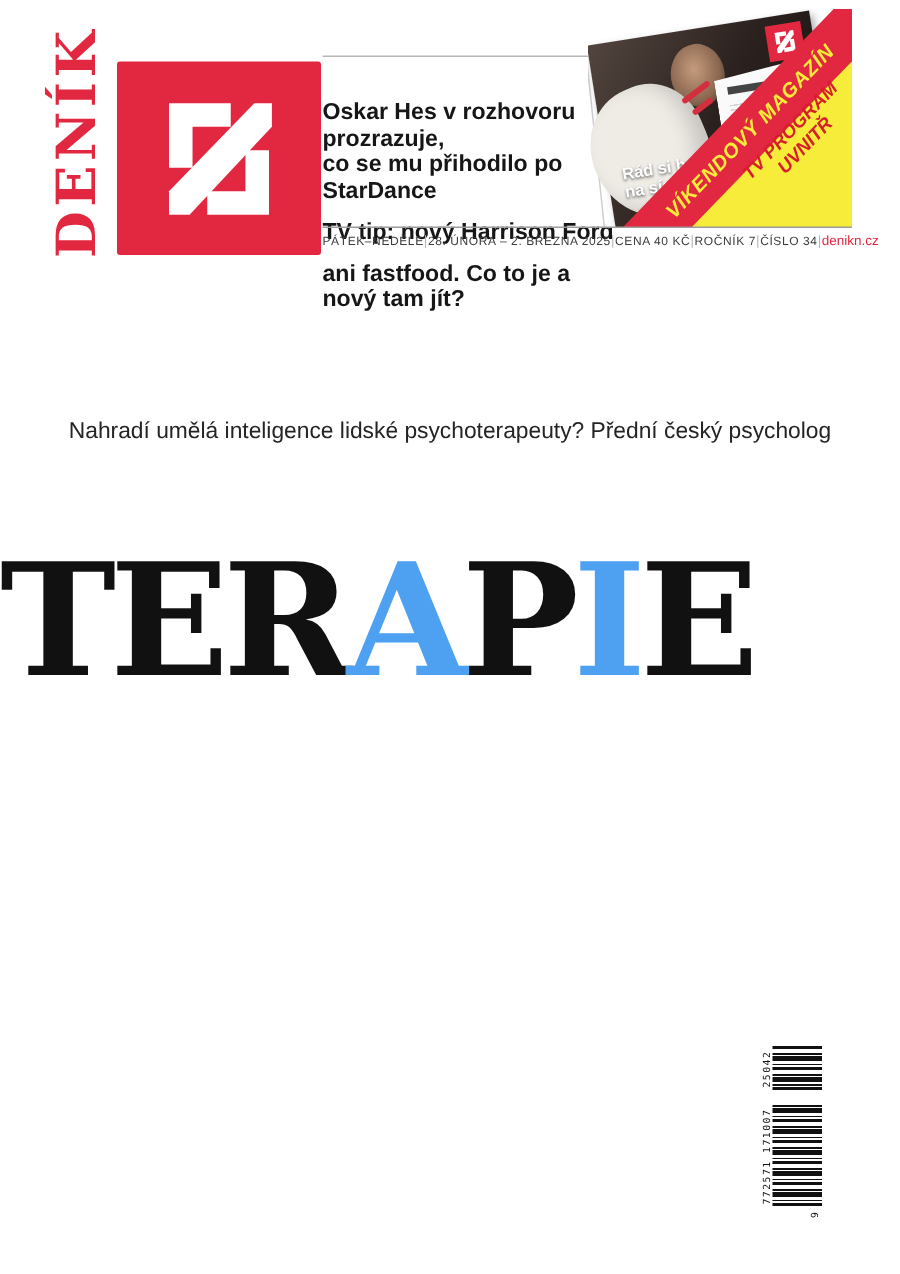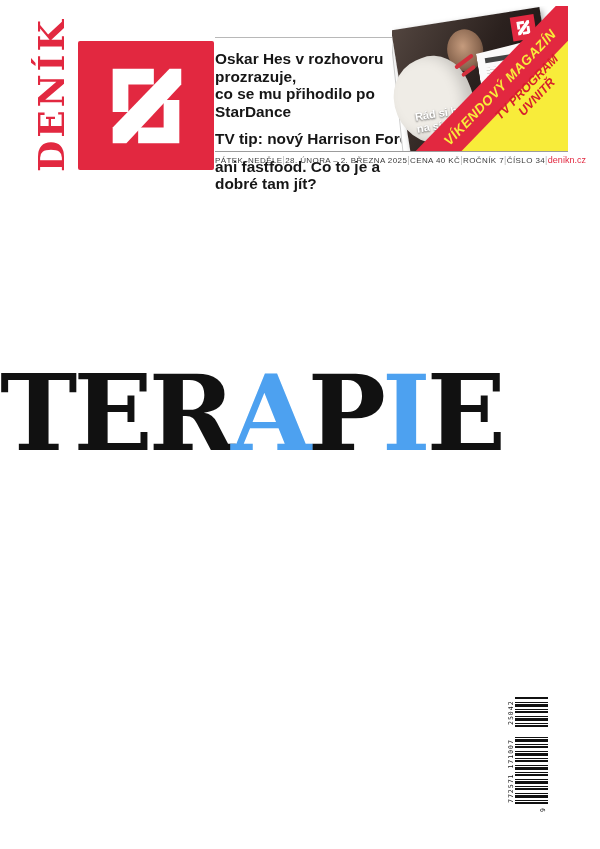--- a/index.html
+++ b/index.html
@@ -18,21 +18,21 @@
   }
   .brand-square{
     position:absolute;left:78px;top:41px;width:136px;height:129px;
     background:#e22840;border-radius:2px;display:flex;align-items:center;justify-content:center;
   }
   .brand-square svg{width:98px;height:98px;}
 
   
   .headlines{
     position:absolute;left:215px;top:37px;width:204px;
-    border-top:1px solid #b8b8b8;padding-top:12px;
+    border-top:1px solid #b8b8b8;padding-top:28px;
   }
   .headline-item{font-weight:bold;font-size:15.4px;line-height:1.14;color:#161616;margin-bottom:10px;}
 
   
   .promo{position:absolute;left:392px;top:6px;width:176px;height:146px;overflow:hidden;}
   .mag{position:absolute;left:8px;top:12px;width:150px;height:124px;transform:rotate(-9deg);}
   .mag-page-under{position:absolute;left:-5px;top:6px;width:150px;height:122px;background:#fff;
     border:1px solid #cfcfcf;transform:rotate(3deg);}
   .mag-cover{position:absolute;inset:0;background:linear-gradient(125deg,#52453f 0%,#2b211e 50%,#161010 100%);
     box-shadow:2px 3px 6px rgba(0,0,0,.35);}
@@ -114,21 +114,21 @@
 
 <div class="headlines">
   <div class="headline-item">
     <div>Oskar Hes v rozhovoru prozrazuje,</div>
     <div>co se mu přihodilo po StarDance</div>
   </div>
   <div class="headline-item">
     <div>TV tip: nový Harrison Ford</div>
   </div>
   <div class="headline-item">
-    <div>ani fastfood. Co to je a dobré tam jít?</div>
+    <div>ani fastfood. Co to je a nový tam jít?</div>
   </div>
 </div>
 
 <div class="promo">
   <div class="mag">
     <div class="mag-page-under"></div>
     <div class="mag-cover">
       <div class="mag-face"></div>
       <div class="mag-blob"></div>
       <div class="mag-slash" style="left:56px;top:40px;transform:rotate(-28deg);"></div>
@@ -169,20 +169,21 @@
   <span>CENA 40 KČ</span>
   <span class="info-sep">|</span>
   <span>ROČNÍK 7</span>
   <span class="info-sep">|</span>
   <span>ČÍSLO 34</span>
   <span class="info-sep">|</span>
   <span class="info-site">denikn.cz</span>
 </div>
 
 <div class="lede">
+  <div>Nahradí umělá inteligence lidské psychoterapeuty? Přední český psycholog</div>
 </div>
 
 <div class="main-title">
   <span>TER</span><span class="t-blue">A</span><span>P</span><span class="t-blue">I</span><span>E</span>
 </div>
 
 <div class="barcode">
   <span class="bc-num bc-lead">9</span>
   <span class="bc-num bc-main-num">772571 171007</span>
   <span class="bc-num bc-addon-num">25042</span>

